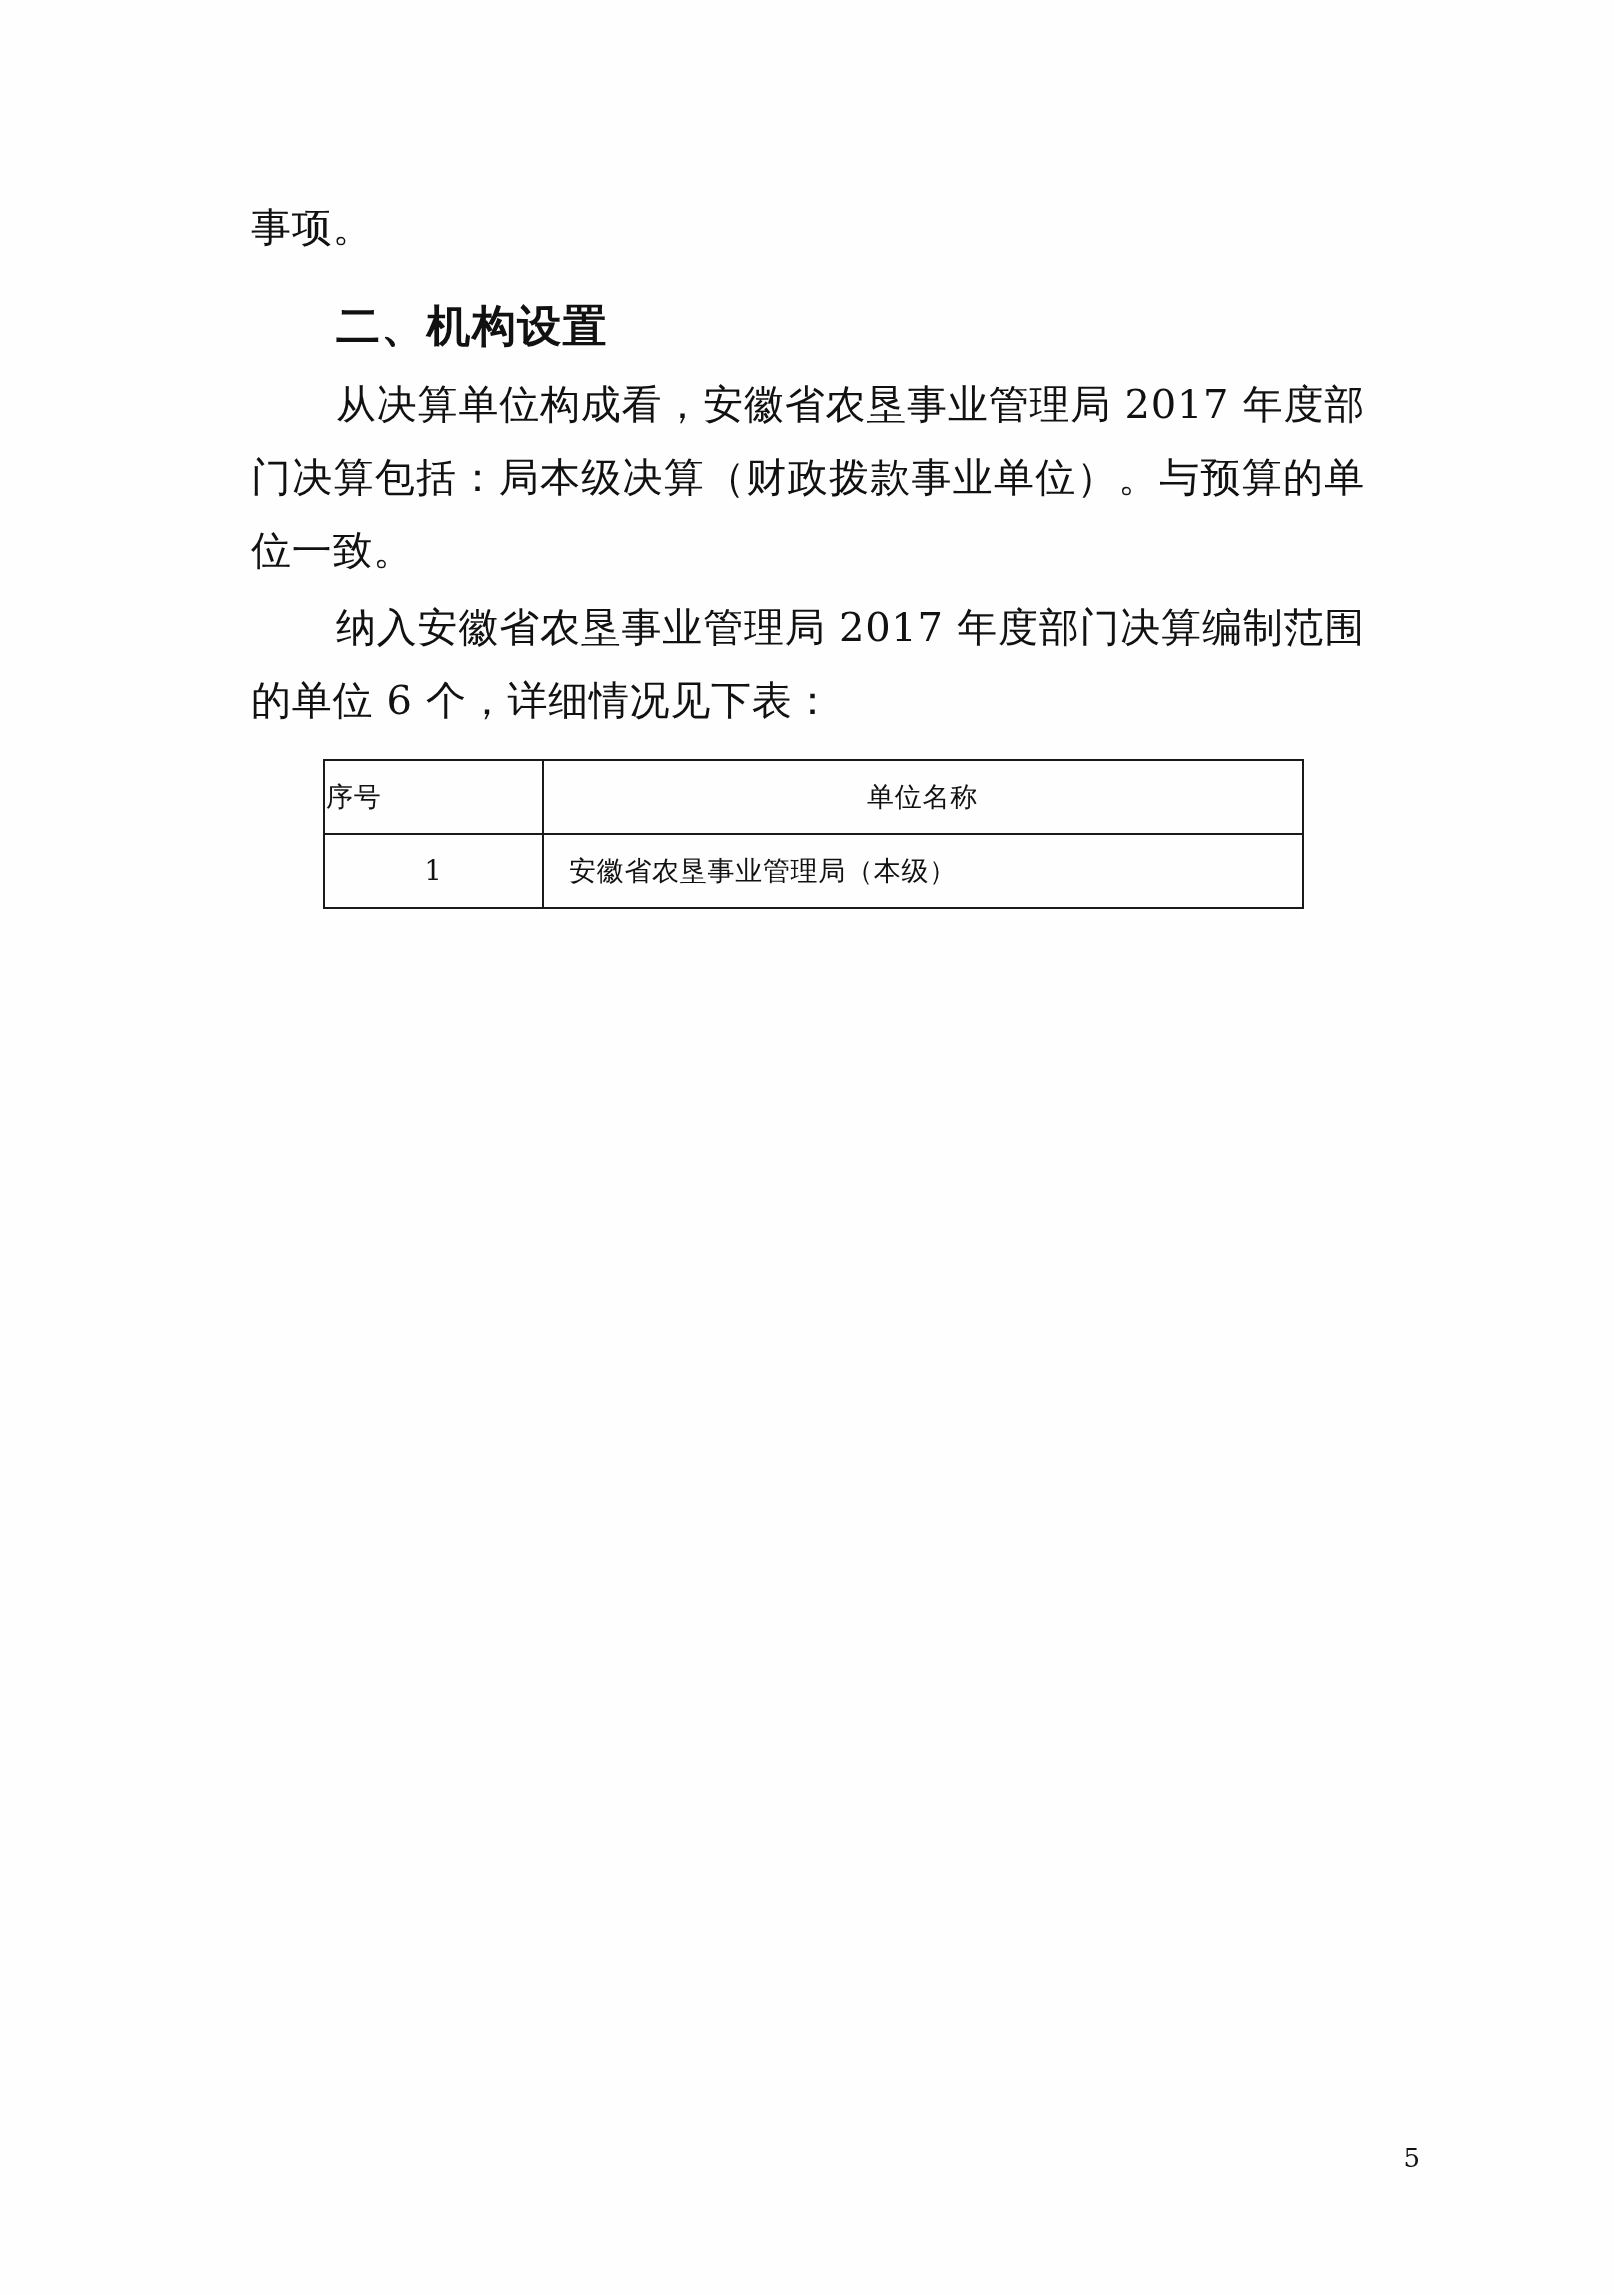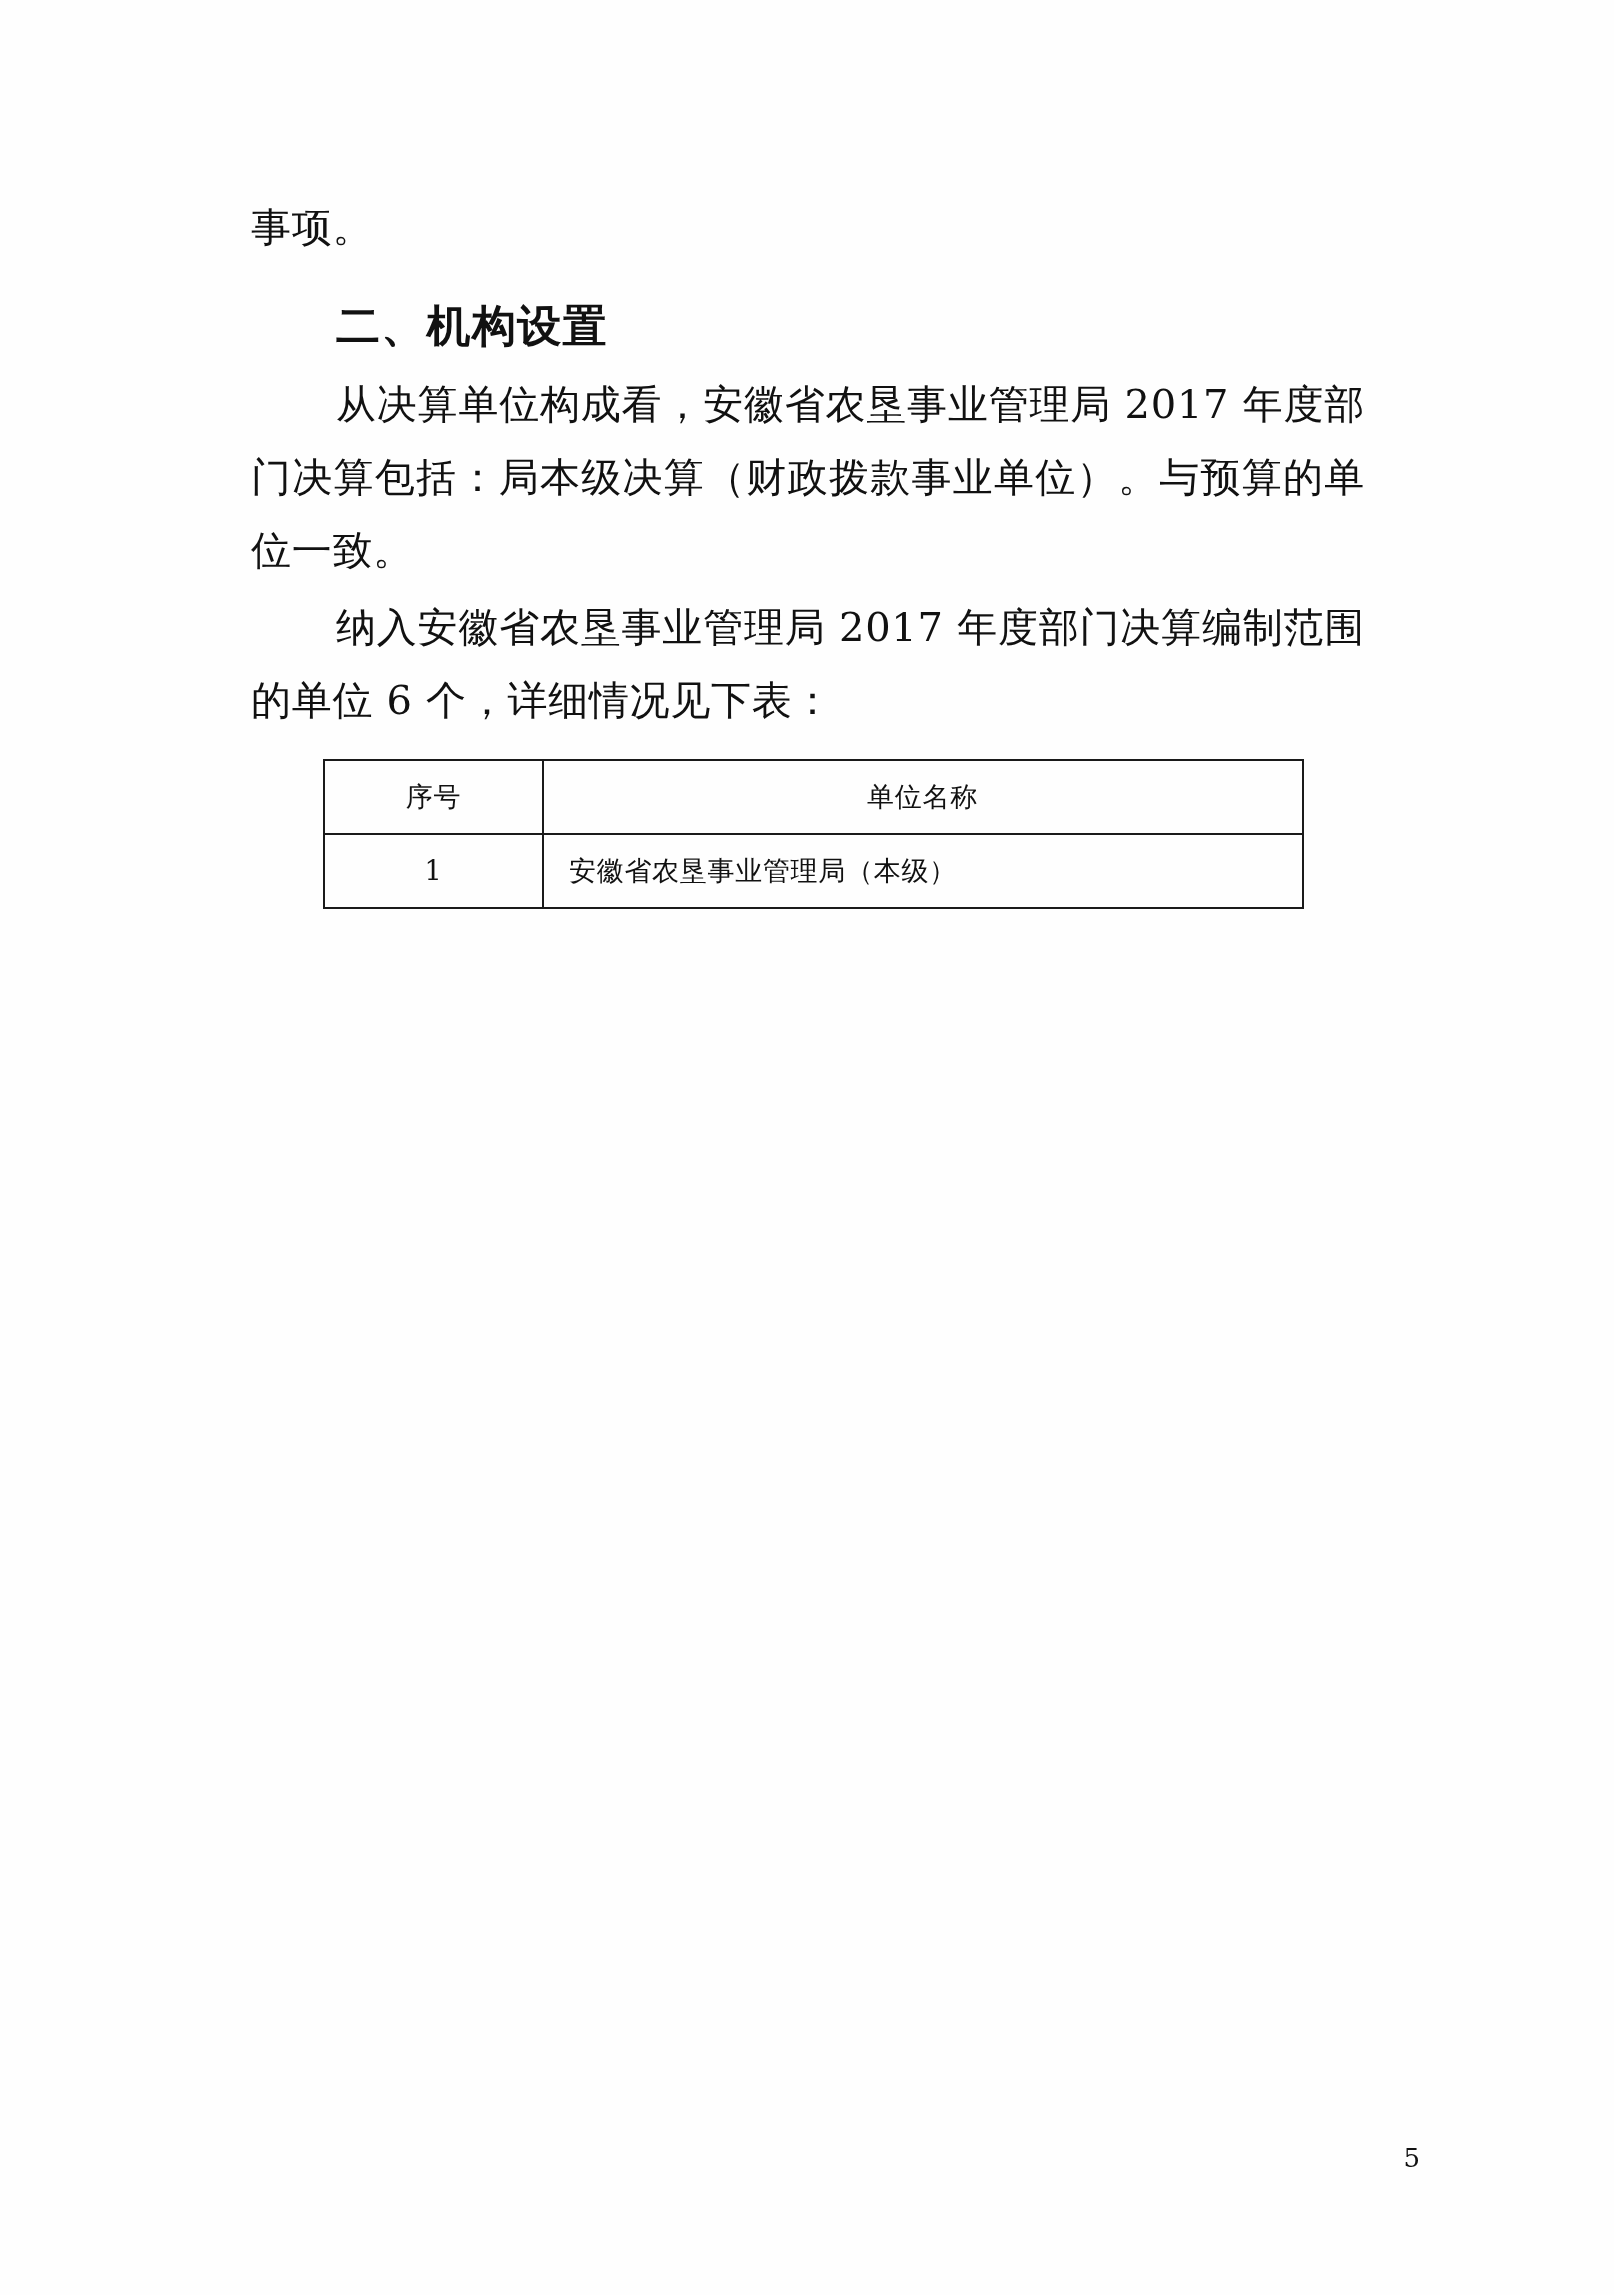--- a/index.html
+++ b/index.html
@@ -58,21 +58,21 @@
   }
   table.unit-table td, table.unit-table th {
     border: 2px solid #1a1a1a;
     height: 70px;
     font-size: 27px;
     font-weight: normal;
     font-family: "DejaVu Serif", "Liberation Serif", serif;
     letter-spacing: 0.7px;
   }
   table.unit-table th {
-    text-align: center;
+    text-align: left;
   }
   .col-no { width: 215px; text-align: center; }
   .col-name { text-align: left; padding-left: 25px; }
   .cell-no { text-align: center; font-size: 27px; }
   .page-number {
     position: absolute;
     right: 195px;
     bottom: 122px;
     font-size: 26px;
     font-family: "DejaVu Serif", "Liberation Serif", serif;
@@ -94,21 +94,21 @@
 
     <p class="para indent">从决算单位构成看，安徽省农垦事业管理局 2017 年度部门决算包括：局本级决算（财政拨款事业单位）。与预算的单位一致。</p>
 
     <p class="para indent">纳入安徽省农垦事业管理局 2017 年度部门决算编制范围的单位 6 个，详细情况见下表：</p>
 
     <div class="tbl-wrap">
       <table class="unit-table">
         <thead>
           <tr>
             <th class="col-no">序号</th>
-            <th class="col-name" style="padding-left:0">单位名称</th>
+            <th class="col-name" style="text-align:center;padding-left:0">单位名称</th>
           </tr>
         </thead>
         <tbody>
           <tr>
             <td class="cell-no">1</td>
             <td class="col-name">安徽省农垦事业管理局（本级）</td>
           </tr>
         </tbody>
       </table>
     </div>

